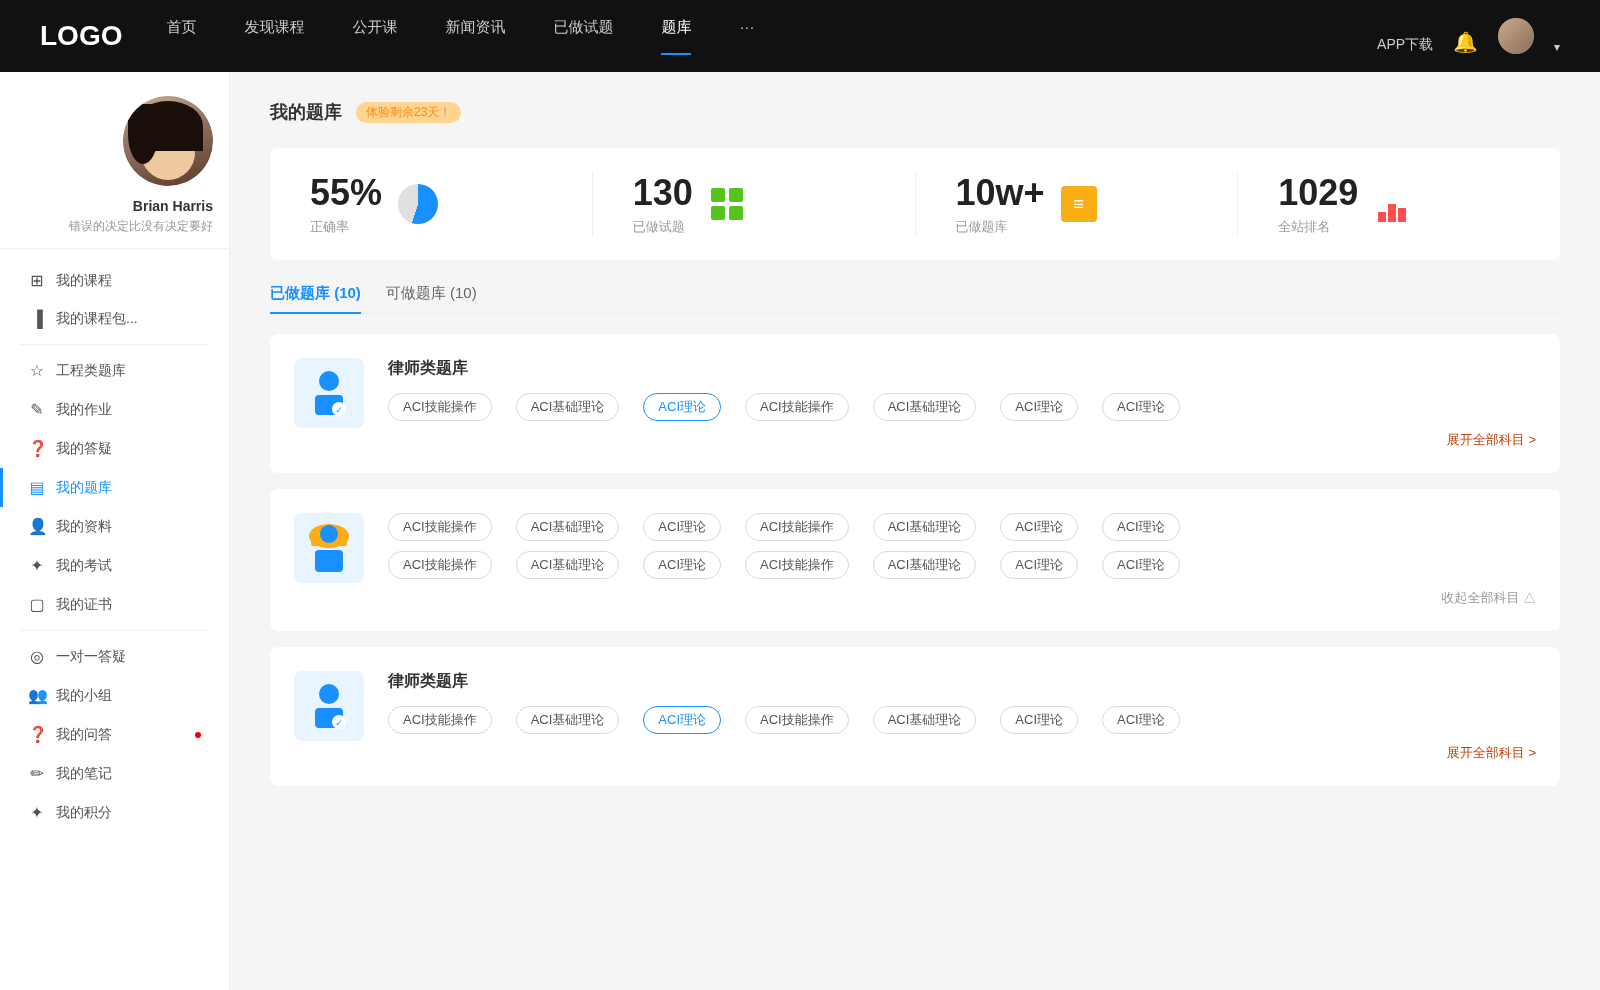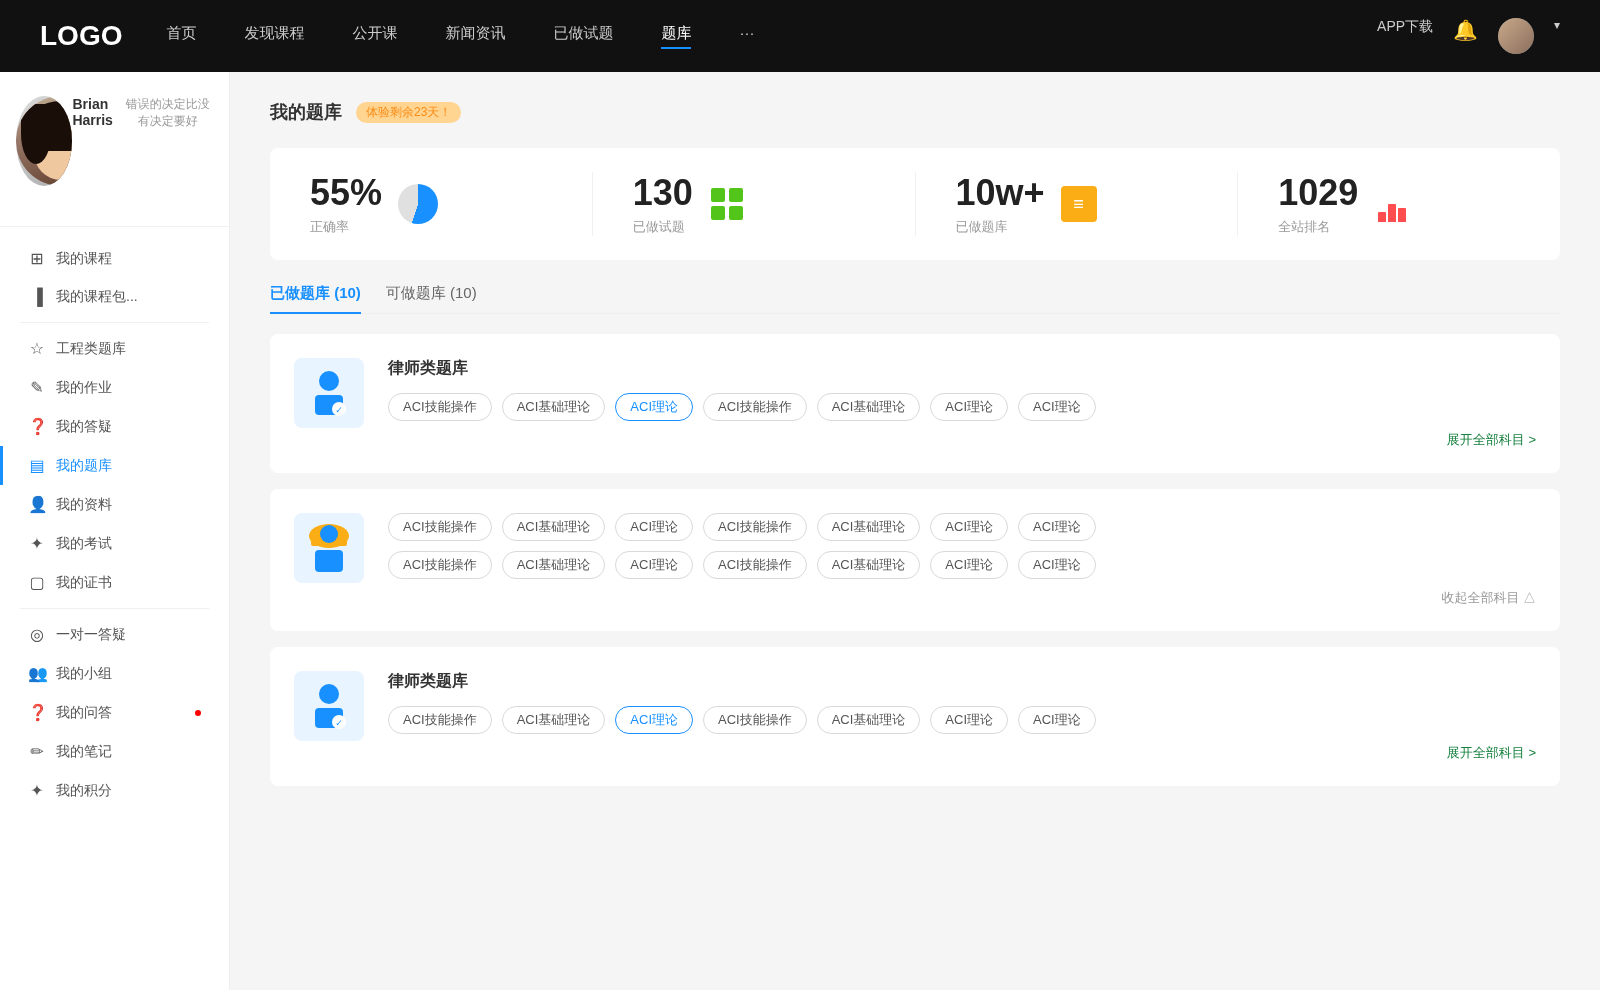--- a/index.html
+++ b/index.html
@@ -28,25 +28,25 @@
     }
     .navbar-link {
       color: #ccc;
       font-size: 15px;
       cursor: pointer;
       white-space: nowrap;
     }
     .navbar-link.active {
       color: #fff;
       border-bottom: 2px solid #1890ff;
-      padding-bottom: 4px;
+      padding-bottom: 16px;
     }
     .navbar-right {
       display: flex;
-      align-items: flex-start;
+      align-items: flex-end;
       gap: 20px;
       margin-left: auto;
     }
     .navbar-app-btn {
       color: #ccc;
       font-size: 14px;
       cursor: pointer;
     }
     .navbar-bell {
       position: relative;
@@ -81,23 +81,23 @@
     .sidebar {
       width: 230px;
       background: #fff;
       border-right: 1px solid #eee;
       padding: 24px 0;
       flex-shrink: 0;
       overflow-y: auto;
     }
     .sidebar-profile {
       display: flex;
-      flex-direction: row;
-      align-items: flex-start;
-      padding: 0 16px 28px;
+      flex-direction: column;
+      align-items: flex-end;
+      padding: 0 16px 13px;
       border-bottom: 1px solid #f0f0f0;
     }
     .profile-avatar {
       width: 90px;
       height: 90px;
       border-radius: 50%;
       background: linear-gradient(135deg, #ddd, #aaa);
       overflow: hidden;
       margin-bottom: 12px;
       position: relative;
@@ -284,36 +284,36 @@
     .quiz-content { flex: 1; }
     .quiz-title {
       font-size: 16px;
       font-weight: 700;
       color: #333;
       margin-bottom: 14px;
     }
     .quiz-tags {
       display: flex;
       flex-wrap: wrap;
-      gap: 10px;
+      gap: 24px;
     }
     .quiz-tag {
       padding: 4px 14px;
       border: 1px solid #d9d9d9;
       border-radius: 20px;
       font-size: 13px;
       color: #555;
       cursor: pointer;
     }
     .quiz-tag.active-tag {
       border-color: #1890ff;
       color: #1890ff;
     }
     .expand-btn {
-      color: #15803d;
+      color: #c2410c;
       font-size: 13px;
       cursor: pointer;
       margin-top: 10px;
       text-align: right;
     }
     .collapse-btn {
       color: #999;
       font-size: 13px;
       cursor: pointer;
       margin-top: 10px;

